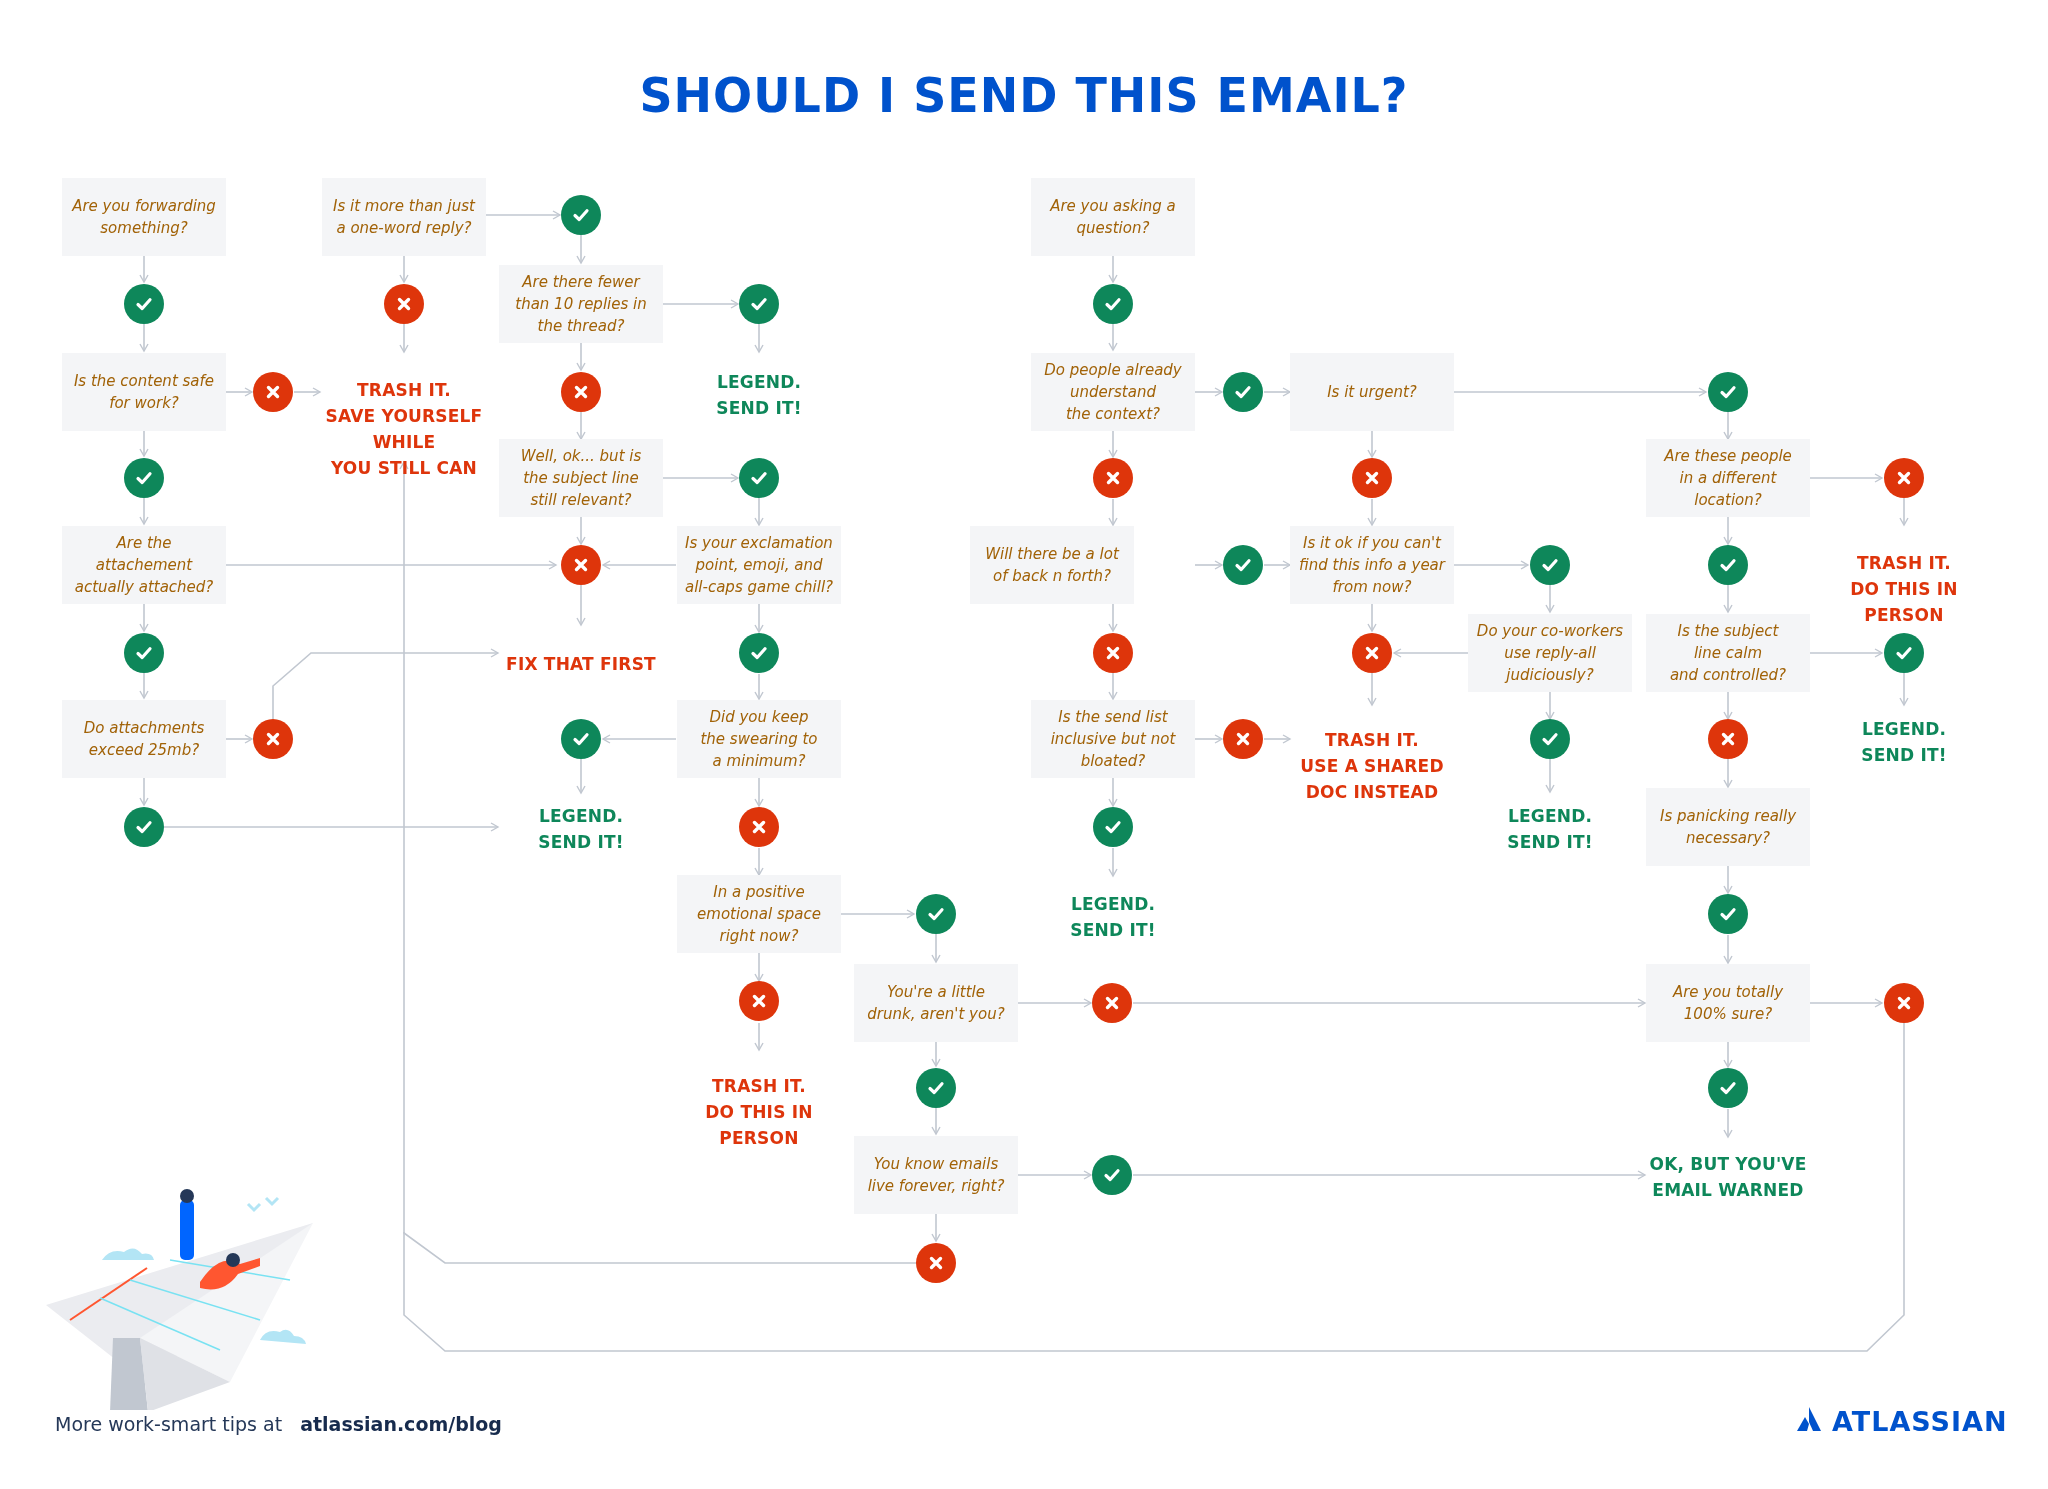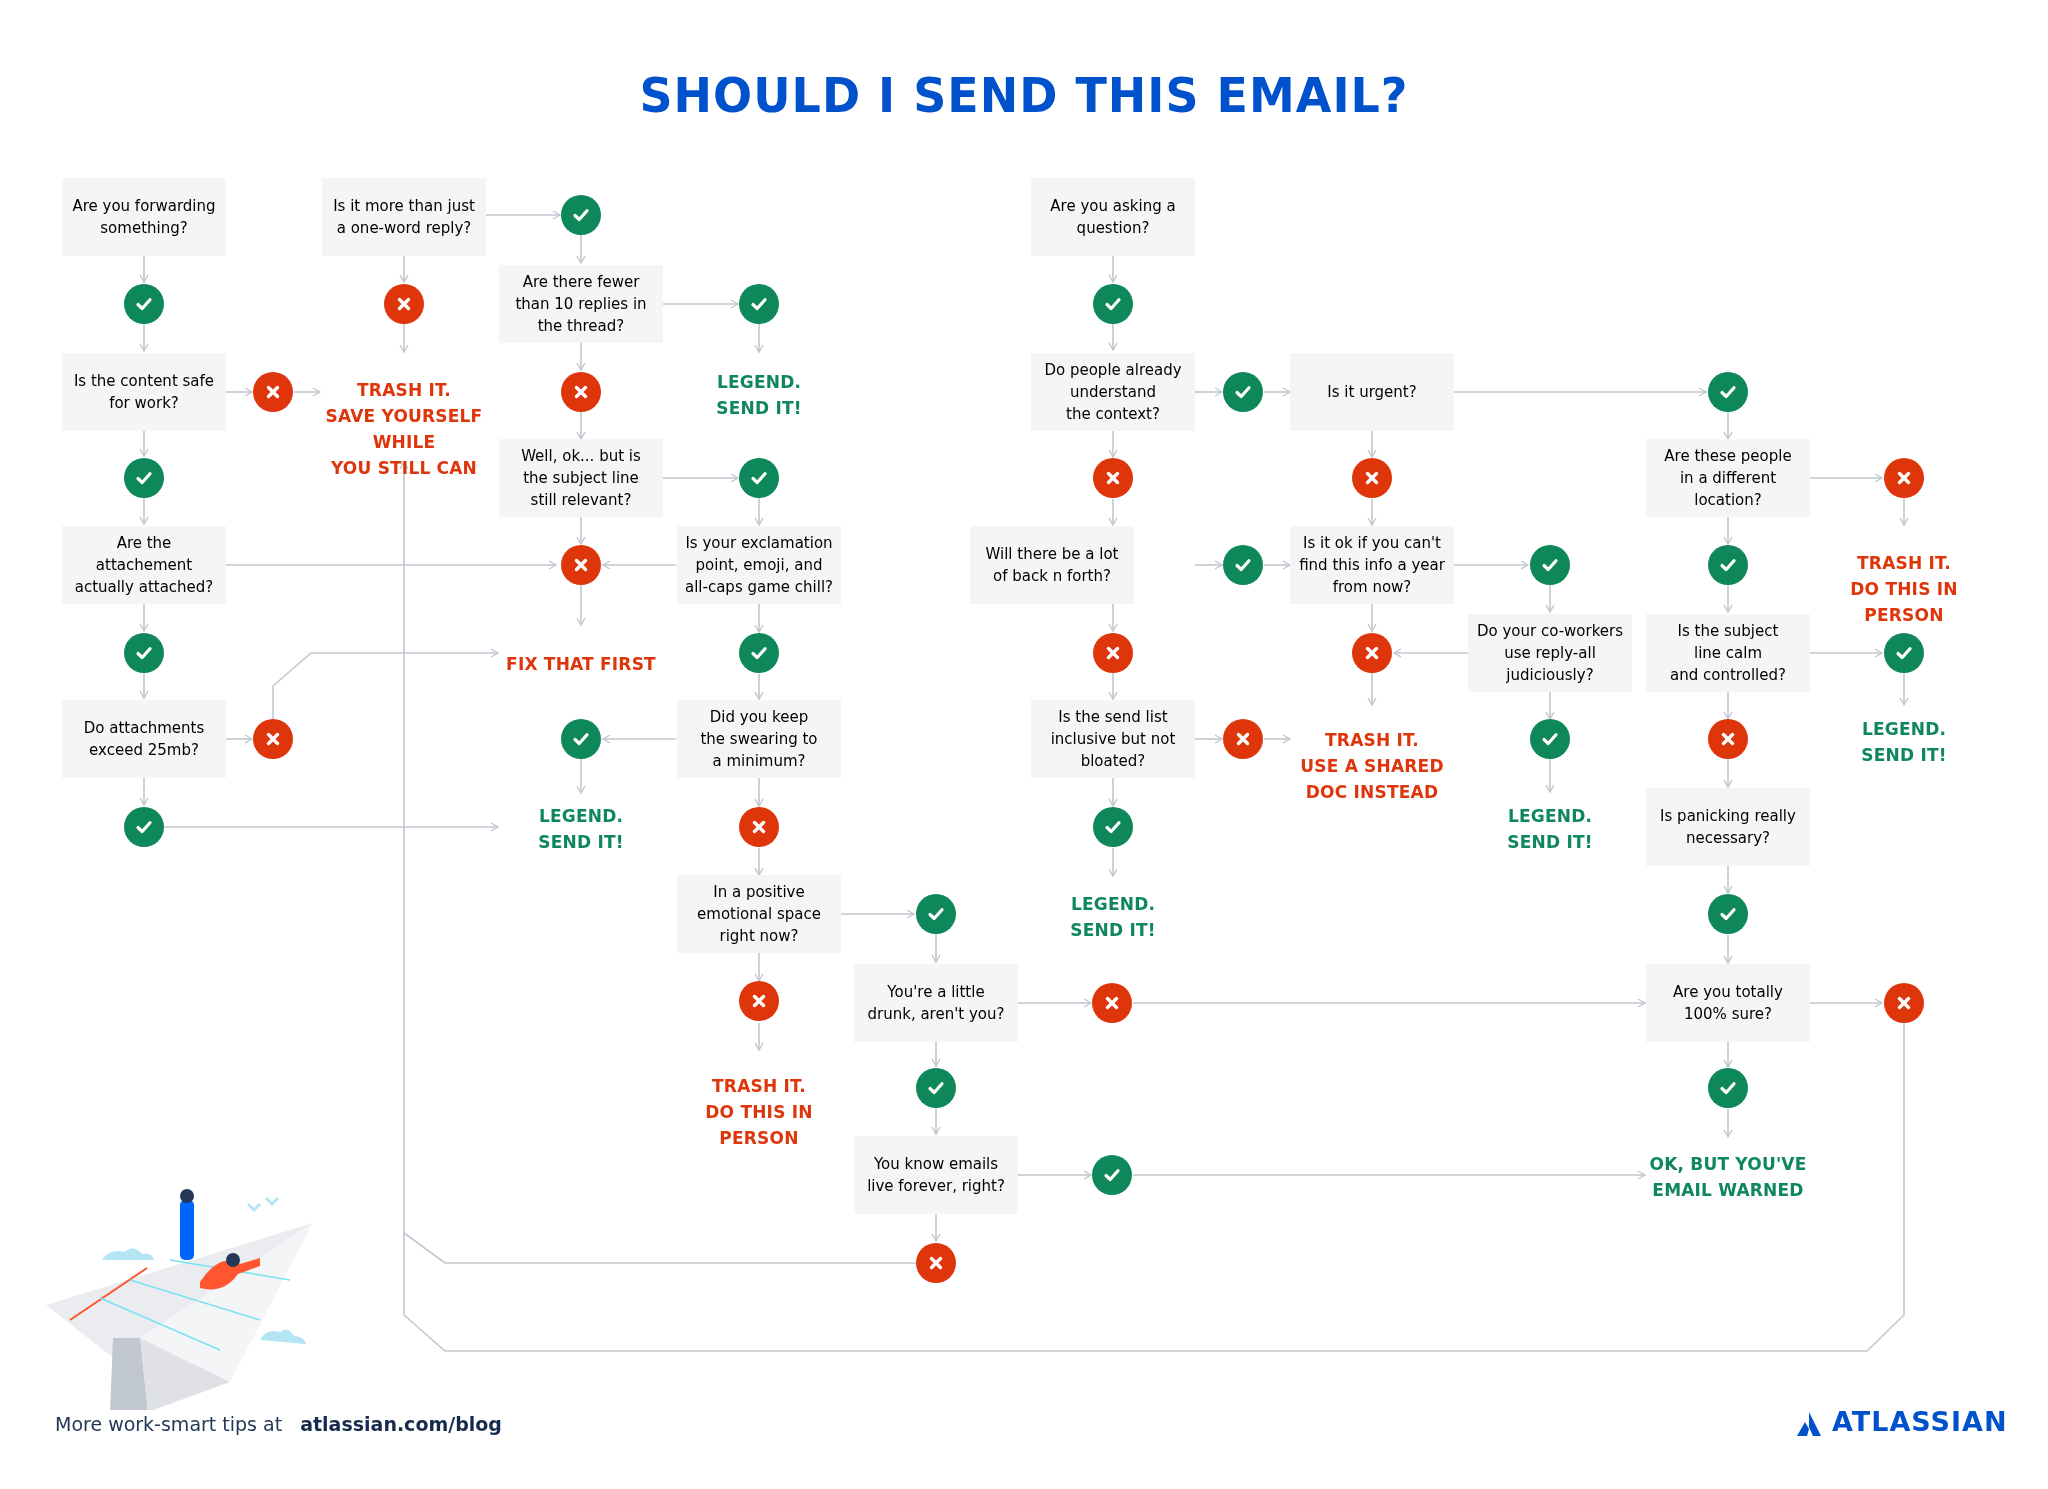--- a/index.html
+++ b/index.html
@@ -1,29 +1,29 @@
 <!DOCTYPE html>
 <html><head>
 <meta charset="utf-8">
 <style>
   html, body { margin:0; padding:0; background:#ffffff; }
   body { width:2048px; height:1489px; position:relative; overflow:hidden; font-family:"Liberation Sans", sans-serif; color:#172B4D; }
   .title { position:absolute; left:0; top:68px; width:2048px; text-align:center; font-family:"DejaVu Sans", sans-serif; font-weight:900; font-size:46px; letter-spacing:1px; color:#0052CC; transform:scaleY(1.05); }
   svg.wires { position:absolute; left:0; top:0; width:2048px; height:1489px; }
-  .q { position:absolute; width:164px; height:78px; margin-left:-82px; margin-top:-39px; background:#F4F5F7; display:flex; align-items:center; justify-content:center; text-align:center; font-family:"DejaVu Sans", sans-serif; font-size:15px; line-height:22px; color:#000000; white-space:pre-line; box-sizing:border-box; padding:0 6px; }
+  .q { position:absolute; width:164px; height:78px; margin-left:-82px; margin-top:-39px; background:#F4F5F7; display:flex; align-items:center; justify-content:center; text-align:center; font-family:"DejaVu Sans", sans-serif; font-size:15px; line-height:22px; color:#a16207; white-space:pre-line; box-sizing:border-box; padding:0 6px;font-style:italic; }
   .node { position:absolute; width:40px; height:40px; margin-left:-20px; margin-top:-20px; border-radius:50%; display:flex; align-items:center; justify-content:center; }
   .node.yes { background:#0E875A; }
   .node.no { background:#DE350B; }
   .node svg { width:22px; height:22px; }
   .out { position:absolute; width:220px; margin-left:-110px; text-align:center; font-family:"DejaVu Sans", sans-serif; font-weight:900; font-size:17px; line-height:26px; white-space:pre-line; letter-spacing:0.2px; }
   .out.good { color:#0E875A; }
   .out.bad { color:#DE350B;margin-top:10px; }
   .footer { position:absolute; left:55px; top:1413px; font-family:"DejaVu Sans", sans-serif; font-size:19px; color:#253858; }
   .footer b { color:#172B4D; font-weight:700;margin-left:12px; }
-  .logo { position:absolute; left:1796px; top:1406px; display:flex; align-items:flex-end; gap:10px; color:#0052CC; font-family:"DejaVu Sans", sans-serif; font-weight:700; font-size:27px; letter-spacing:1px; }
+  .logo { position:absolute; left:1796px; top:1406px; display:flex; align-items:flex-start; gap:10px; color:#0052CC; font-family:"DejaVu Sans", sans-serif; font-weight:700; font-size:27px; letter-spacing:1px; }
   .illus { position:absolute; left:40px; top:1170px; width:300px; height:240px; }
 </style>
 </head>
 <body>
 
 <div class="title">SHOULD I SEND THIS EMAIL?</div>
 
 <svg class="wires" viewBox="0 0 2048 1489">
   <defs>
     <marker id="ah" markerWidth="10" markerHeight="10" refX="8" refY="5" orient="auto" markerUnits="userSpaceOnUse">

